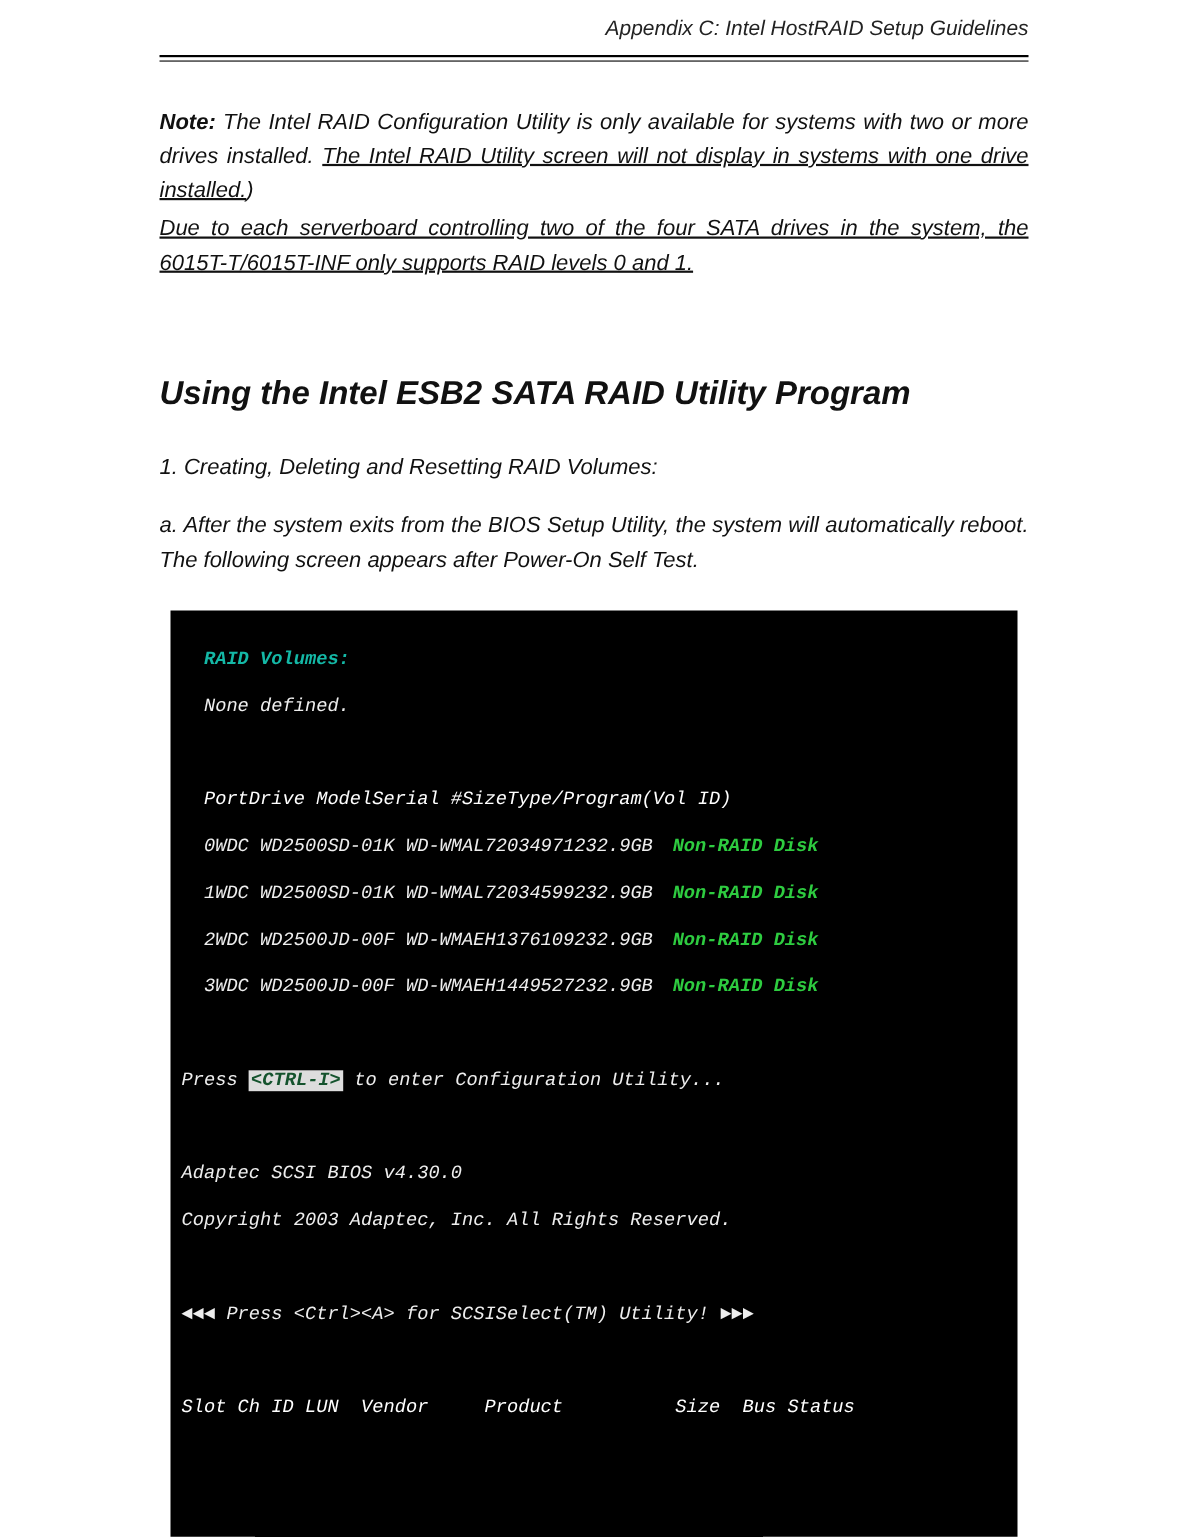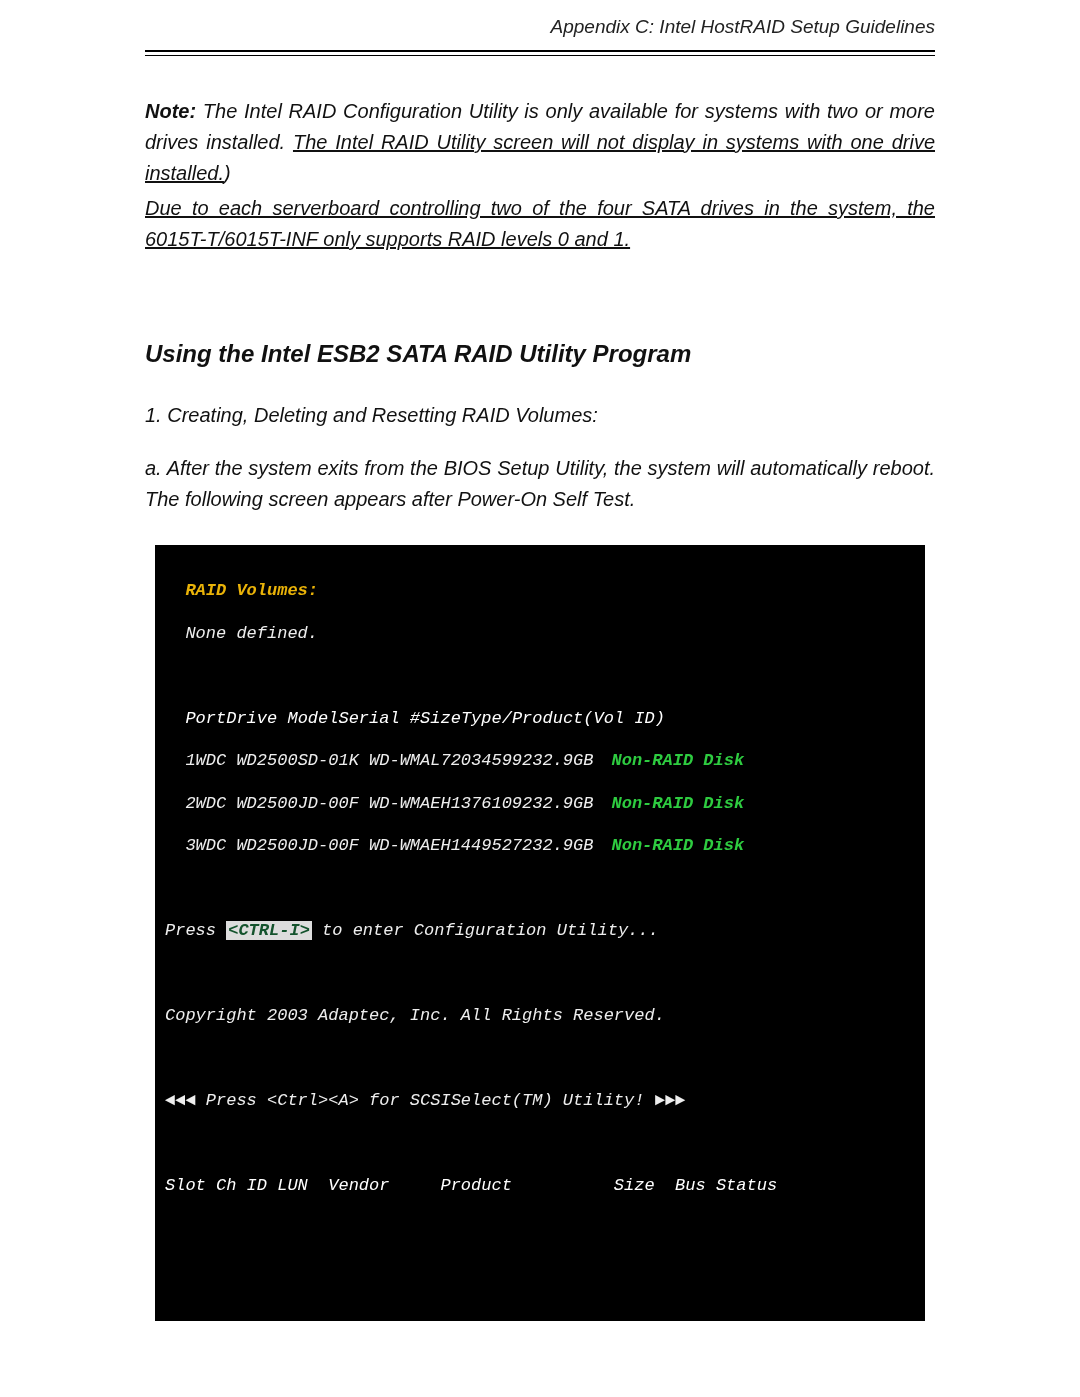--- a/index.html
+++ b/index.html
@@ -33,39 +33,39 @@
   }
   .content {
     margin-top: 40px;
     font-size: 20px;
     line-height: 1.55;
   }
   .para { margin: 0 0 4px 0; }
   .underline { text-decoration: underline; }
   .section-title {
     font-weight: bold;
-    font-size: 24px;
+    font-size: 30px;
     margin-top: 80px;
     margin-bottom: 28px;
   }
   .step { margin-bottom: 22px; }
   .stepdesc { margin-bottom: 30px; }
 
   
   .terminal {
     background: #000;
     color: #eee;
     font-family: "Courier New", monospace;
     font-size: 17px;
     line-height: 1.25;
     padding: 14px 10px 18px 10px;
     margin: 0 10px 28px 10px;
     white-space: pre;
   }
-  .terminal .bold { font-weight: bold; color: #eab308; }
+  .terminal .bold { font-weight: bold; color: #14b8a6; }
   .terminal .hdr  { color: #fff; }
   .terminal .grn  { color: #2ecc40; font-weight: bold; }
   .terminal .tag  {
     background: #ddd;
     color: #14532d;
     padding: 0 2px;
     font-weight: bold;
   }
   .terminal .row { display: block; }
 
@@ -100,27 +100,29 @@
 
     <div class="section-title">Using the Intel ESB2 SATA RAID Utility Program</div>
 
     <p class="step">1. Creating, Deleting and Resetting RAID Volumes:</p>
     <p class="stepdesc justify">a. After the system exits from the BIOS Setup Utility, the system will automatically reboot. The following screen appears after Power-On Self Test.</p>
 
     <div class="terminal">
 <span class="row bold">  <span>RAID Volumes:</span></span>
 <span class="row">  <span>None defined.</span></span>
 <span class="row">&nbsp;</span>
-<span class="row hdr disk-row">  <span class="col-hdr-port">Port</span><span class="col-hdr-model">Drive Model</span><span class="col-hdr-serial">Serial #</span><span class="col-hdr-size">Size</span><span class="col-hdr-type">Type/Product(Vol ID)</span></span>
+<span class="row hdr disk-row">  <span class="col-hdr-port">Port</span><span class="col-hdr-model">Drive Model</span><span class="col-hdr-serial">Serial #</span><span class="col-hdr-size">Size</span><span class="col-hdr-type">Type/Program(Vol ID)</span></span>
+<span class="row disk-row">  <span class="col-port">0</span><span class="col-model">WDC WD2500SD-01K WD-WMAL72034971</span><span class="col-size">232.9GB</span><span class="col-type grn">Non-RAID Disk</span></span>
 <span class="row disk-row">  <span class="col-port">1</span><span class="col-model">WDC WD2500SD-01K WD-WMAL72034599</span><span class="col-size">232.9GB</span><span class="col-type grn">Non-RAID Disk</span></span>
 <span class="row disk-row">  <span class="col-port">2</span><span class="col-model">WDC WD2500JD-00F WD-WMAEH1376109</span><span class="col-size">232.9GB</span><span class="col-type grn">Non-RAID Disk</span></span>
 <span class="row disk-row">  <span class="col-port">3</span><span class="col-model">WDC WD2500JD-00F WD-WMAEH1449527</span><span class="col-size">232.9GB</span><span class="col-type grn">Non-RAID Disk</span></span>
 <span class="row">&nbsp;</span>
 <span class="row"><span>Press </span><span class="tag">&lt;CTRL-I&gt;</span><span> to enter Configuration Utility...</span></span>
 <span class="row">&nbsp;</span>
+<span class="row">Adaptec SCSI BIOS v4.30.0</span>
 <span class="row">Copyright 2003 Adaptec, Inc. All Rights Reserved.</span>
 <span class="row">&nbsp;</span>
 <span class="row">◄◄◄ Press &lt;Ctrl&gt;&lt;A&gt; for SCSISelect(TM) Utility! ►►►</span>
 <span class="row">&nbsp;</span>
 <span class="row hdr">Slot Ch ID LUN  Vendor     Product          Size  Bus Status</span>
 <span class="row">&nbsp;</span>
 
     </div>
 
   </div>

